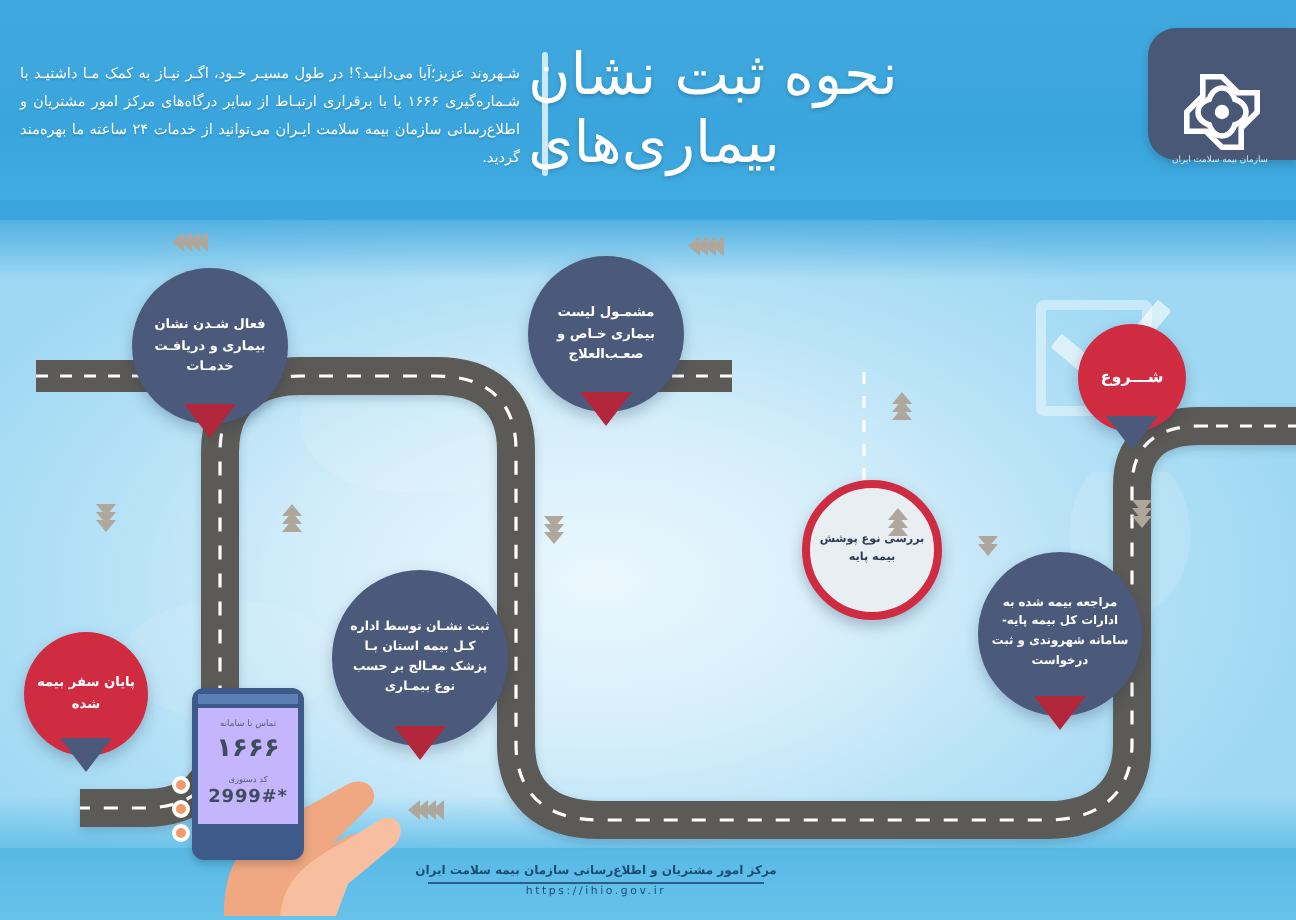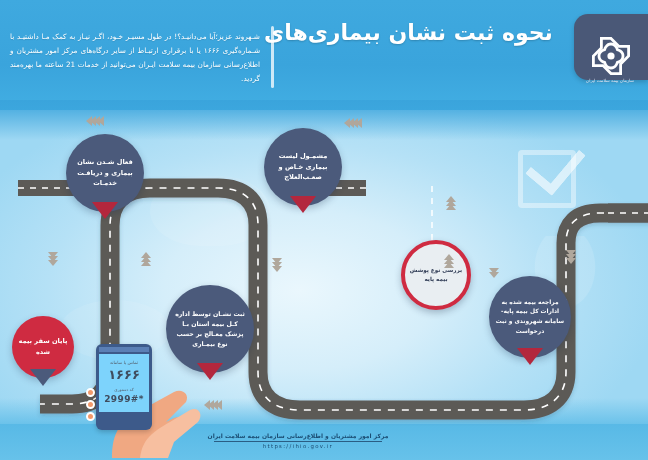--- a/index.html
+++ b/index.html
@@ -40,21 +40,21 @@
 
   
   .logo-plate{position:absolute;right:0;top:14px;width:74px;height:66px;
      background:#4a5877;border-radius:14px 0 0 14px;
      box-shadow:0 2px 5px rgba(0,0,0,.18);}
   .logo-mark{position:absolute;right:16px;top:22px;width:42px;height:40px;}
   .logo-cap{position:absolute;right:10px;top:64px;width:56px;text-align:center;
      font-size:4.4px;color:#dbe2ef;letter-spacing:.3px;}
 
   .title-wrap{position:absolute;right:84px;top:20px;width:300px;text-align:left;}
-  .title-l1{font-size:22px;font-weight:bold;color:#ffffff;line-height:1.18;
+  .title-l1{font-size:29px;font-weight:normal;color:#ffffff;line-height:1.18;
      text-shadow:0 1px 2px rgba(0,0,0,.18);direction:rtl;}
   .title-l2{font-size:22px;font-weight:bold;color:#ffffff;line-height:1.22;
      text-shadow:0 1px 2px rgba(0,0,0,.18);direction:rtl;letter-spacing:1px;}
 
   .divider{position:absolute;right:374px;top:26px;width:3px;height:62px;
      background:rgba(255,255,255,.75);border-radius:2px;}
 
   .lede{position:absolute;right:388px;top:30px;width:250px;
      color:#ffffff;font-size:7.3px;line-height:1.92;text-align:justify;
      direction:rtl;text-shadow:0 1px 1px rgba(0,0,0,.12);}
@@ -93,21 +93,21 @@
   .chev.down i{border-left:5px solid transparent;border-right:5px solid transparent;
      border-top:6px solid #b0a79c;margin-bottom:-2px;}
   .chev.up{flex-direction:column;}
   .chev.up i{border-left:5px solid transparent;border-right:5px solid transparent;
      border-bottom:6px solid #b0a79c;margin-bottom:-2px;}
 
   
   .hand-wrap{position:absolute;left:78px;top:340px;width:140px;height:120px;}
   .phone{position:absolute;left:18px;top:4px;width:56px;height:86px;border-radius:6px;
      background:#3d5a8a;box-shadow:0 2px 5px rgba(0,0,0,.2);}
-  .phone-screen{position:absolute;left:3px;top:10px;width:50px;height:58px;background:#7dd3fc;}
+  .phone-screen{position:absolute;left:3px;top:10px;width:50px;height:58px;background:#c4b5fd;}
   .ph-bar{position:absolute;left:3px;top:3px;width:50px;height:5px;background:#5b7fb5;}
   .ph-line1{position:absolute;top:6px;width:100%;text-align:center;
      font-size:4.4px;color:#53606f;direction:rtl;}
   .ph-big{position:absolute;top:13px;width:100%;text-align:center;
      font-size:13px;font-weight:bold;color:#3f4c5e;letter-spacing:.5px;}
   .ph-line2{position:absolute;top:33px;width:100%;text-align:center;
      font-size:4.2px;color:#53606f;direction:rtl;}
   .ph-code{position:absolute;top:40px;width:100%;text-align:center;
      font-size:9px;font-weight:bold;color:#3f4c5e;letter-spacing:.4px;}
   .dot{position:absolute;left:8px;width:9px;height:9px;border-radius:50%;
@@ -195,22 +195,28 @@
       <circle cx="50" cy="50" r="9" fill="#ffffff"></circle>
     </svg>
     <div class="logo-cap">سازمان بیمه سلامت ایران</div>
   </div>
 
   <div class="title-wrap">
     <div class="title-l1">نحوه ثبت نشان بیماری‌های</div>
   </div>
 
   <div class="divider"></div>
-  <div class="lede">شـهروند عزیز؛آیا می‌دانیـد؟! در طول مسیـر خـود، اگـر نیـاز به کمک مـا داشتیـد با شـماره‌گیری ۱۶۶۶ یا با برقراری ارتبـاط از سایر درگاه‌های مرکز امور مشتریان و اطلاع‌رسانی سازمان بیمه سلامت ایـران می‌توانید از خدمات 21 ساعته ما بهره‌مند گردید.</div>
-
+  <div class="lede">شـهروند عزیز؛آیا می‌دانیـد؟! در طول مسیـر خـود، اگـر نیـاز به کمک مـا داشتیـد با شـماره‌گیری ۱۶۶۶ یا با برقراری ارتبـاط از سایر درگاه‌های مرکز امور مشتریان و اطلاع‌رسانی سازمان بیمه سلامت ایـران می‌توانید از خدمات ۲۴ ساعته ما بهره‌مند گردید.</div>
+
+  <div class="pin red" style="left:539px;top:162px;">
+    <div class="bubble" style="width:54px;height:54px;">
+      <span style="font-size:8px;line-height:1.5;width:46px;">شـــروع</span>
+    </div>
+    <div class="tail" style="top:46px;"></div>
+  </div>
 
   <div class="pin navy" style="left:489px;top:276px;">
     <div class="bubble" style="width:82px;height:82px;">
       <span style="font-size:5.9px;line-height:1.62;width:72px;">مراجعه بیمه شده به ادارات کل بیمه پایه- سامانه شهروندی و ثبت درخواست</span>
     </div>
     <div class="tail" style="top:72px;"></div>
   </div>
 
   <div class="sign" style="left:401px;top:240px;">
     <span style="width:54px;">بررسی نوع پوشش بیمه پایه</span>

